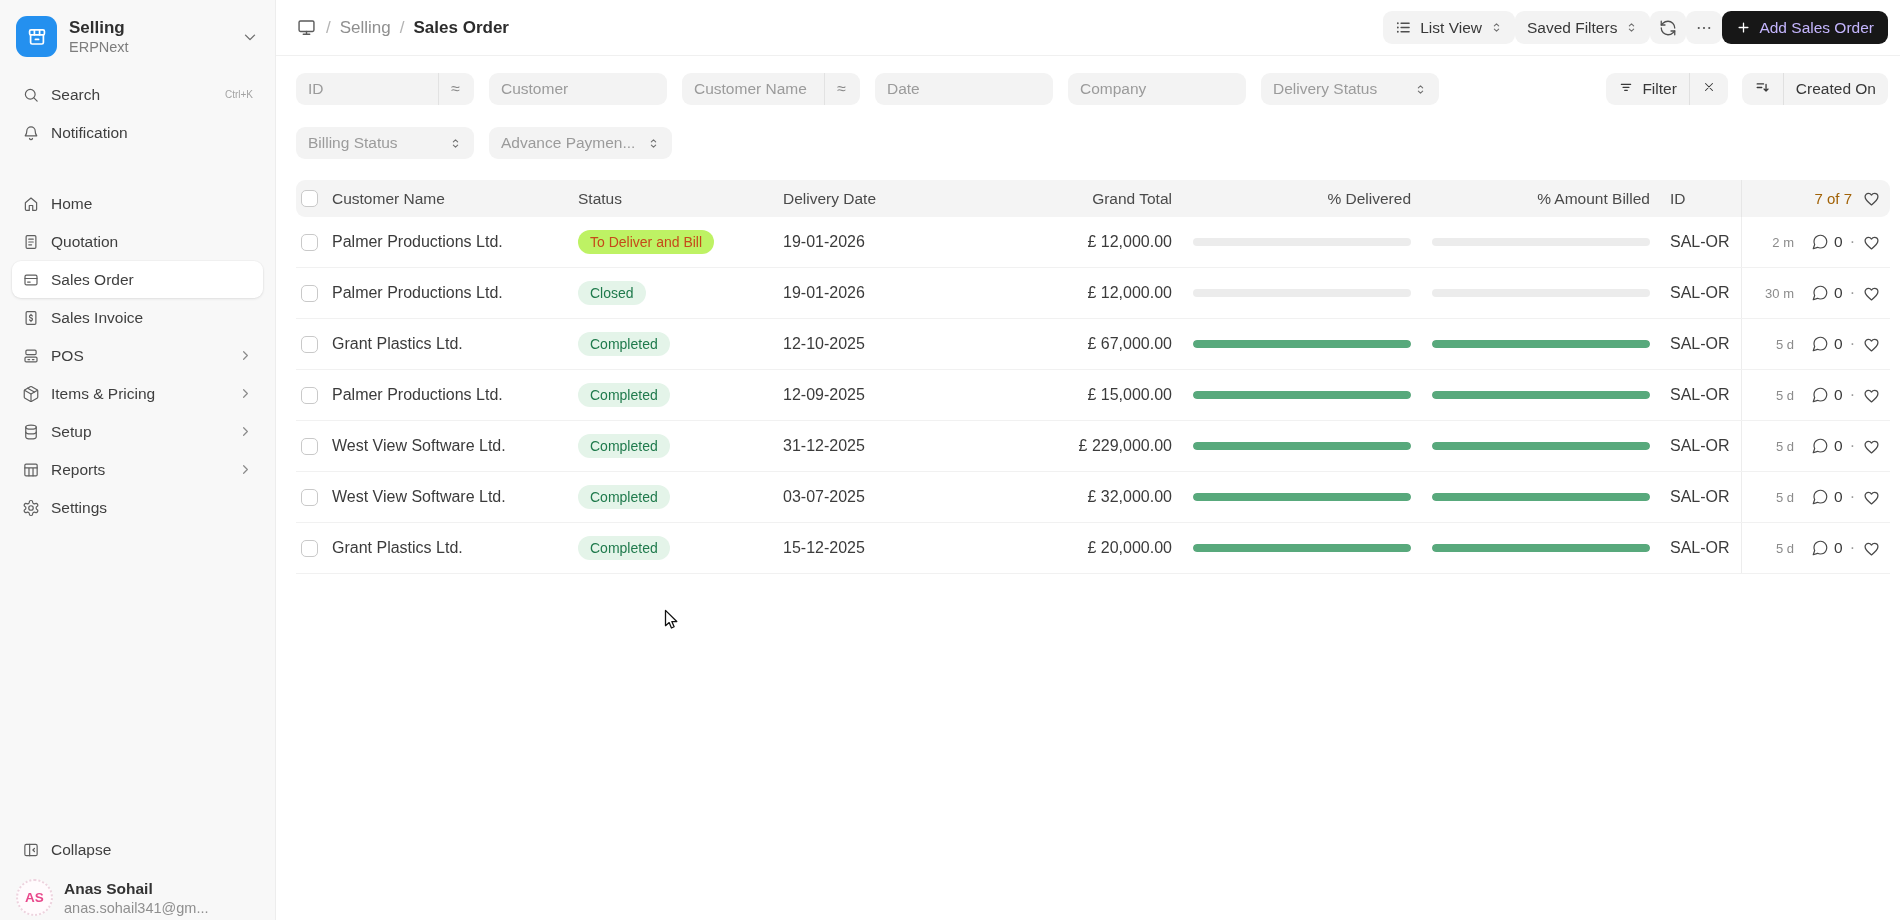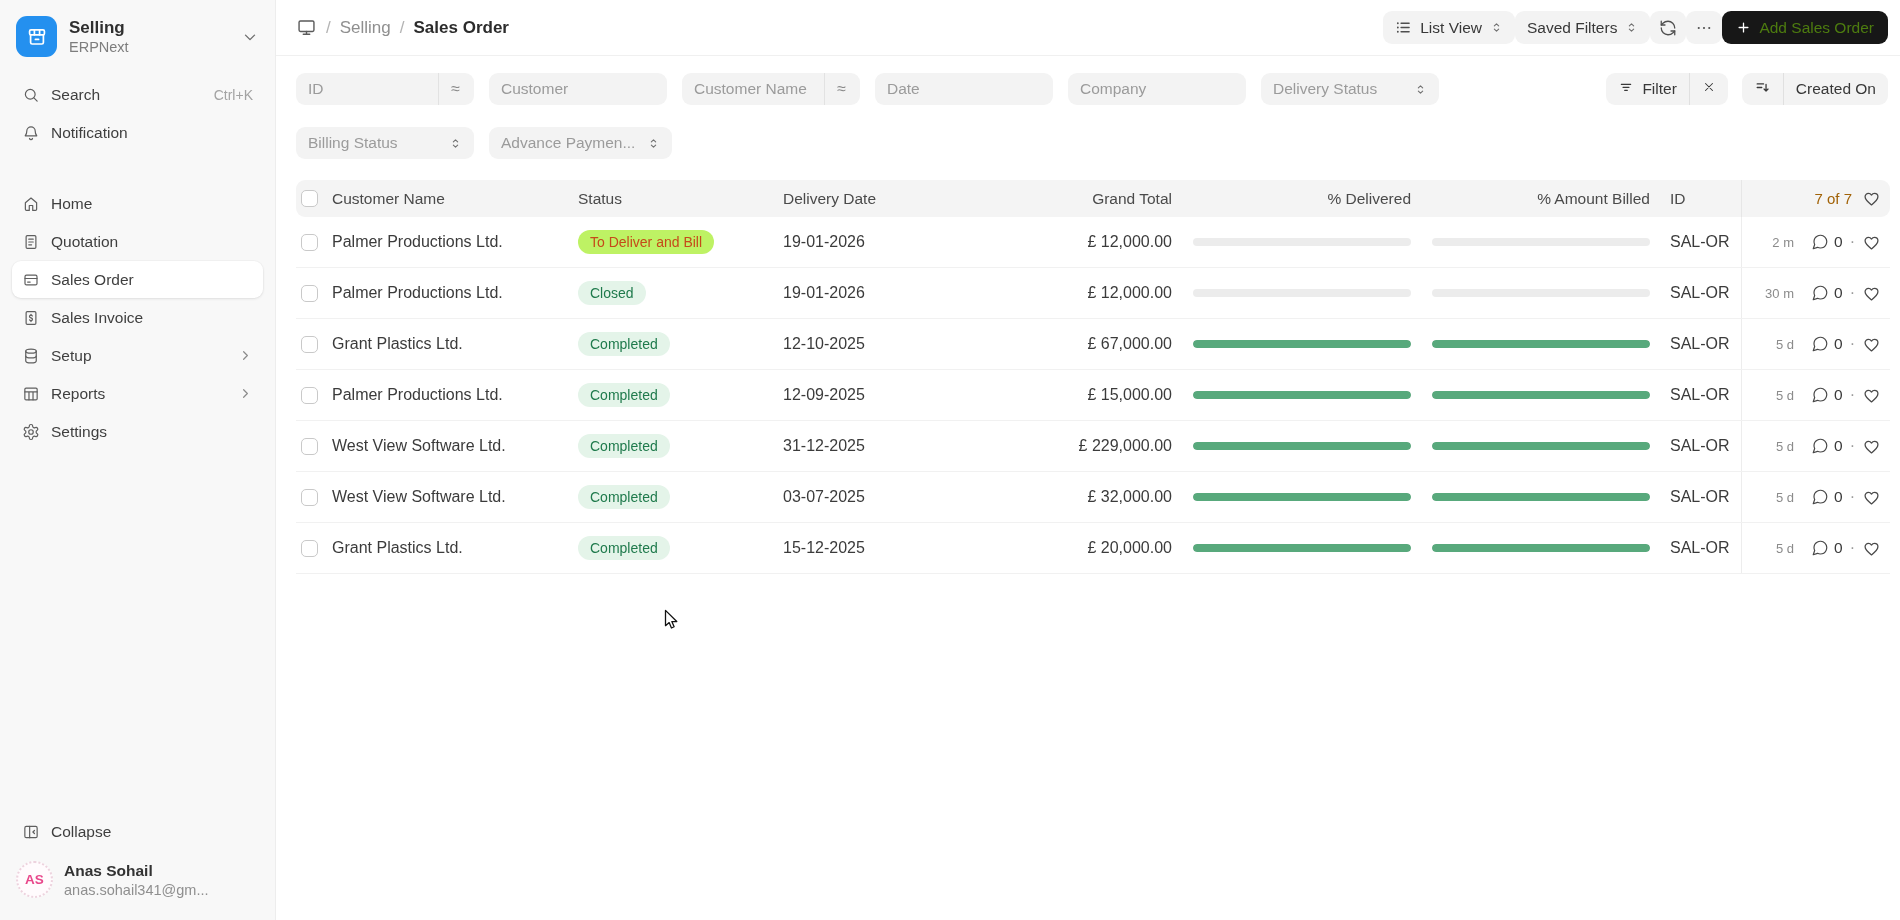--- a/index.html
+++ b/index.html
@@ -24,24 +24,24 @@
   .ws-title { font-size:17px; font-weight:700; color:#2f2f2f; }
   .ws-sub { font-size:14.5px; color:#7d7d7d; }
   .ws-chevron { margin-left:auto; color:#6d6d6d; display:flex; }
   .side-section { padding:8px 0 0 0; }
   .side-item {
     display:flex; align-items:center; gap:11px; height:37px; margin:1px 12px;
     padding:0 10px; border-radius:9px; cursor:pointer; color:#3f3f3f; font-size:15.5px;
   }
   .side-item .s-icon { display:flex; color:#5f5f5f; flex:none; }
   .side-item.active { background:#fff; box-shadow:0 1px 3px rgba(0,0,0,.09), 0 0 0 1px rgba(0,0,0,.02); }
-  .side-item .shortcut { margin-left:auto; font-size:14px; color:#a3a3a3; }
+  .side-item .shortcut { margin-left:auto; font-size:10px; color:#a3a3a3; }
   .side-item .expander { margin-left:auto; display:flex; color:#8b8b8b; }
   .nav-gap { height:24px; }
-  .side-bottom { margin-top:auto; padding-bottom:18px; }
+  .side-bottom { margin-top:auto; }
   .user-row { display:flex; align-items:center; gap:11px; padding:10px 16px 4px 16px; cursor:pointer; }
   .avatar {
     width:37px; height:37px; border-radius:50%; background:#fffbfd;
     border:2px dotted #edd3de; color:#e8478b; font-size:13.5px; font-weight:600;
     display:flex; align-items:center; justify-content:center; flex:none;
   }
   .user-name { font-size:15.5px; font-weight:600; color:#333; line-height:1.3; }
   .user-email { font-size:14.5px; color:#8f8f8f; }
 
   
@@ -57,21 +57,21 @@
   .crumb-page { color:#2c2c2c; font-weight:700; cursor:pointer; }
   .topbar-actions { display:flex; align-items:center; }
   .btn {
     display:flex; align-items:center; gap:8px; height:33px; padding:0 12px;
     background:#f3f3f3; border:none; border-radius:9px; font-size:15.5px; color:#383838;
     font-family:inherit; cursor:pointer; white-space:nowrap;
   }
   .btn .b-icon { display:flex; color:#4f4f4f; }
   .btn .updown { display:flex; color:#6f6f6f; }
   .btn-square { padding:0 9px; }
-  .btn-dark { background:#171717; color:#4d7c0f; font-weight:500; padding:12px 14px; }
+  .btn-dark { background:#171717; color:#c4b5fd; font-weight:500; padding:12px 14px; }
   .btn-dark .b-icon { color:#fff; }
 
   
   .filterzone { padding:17px 12px 0 20px; }
   .filter-row { display:flex; align-items:flex-start; justify-content:space-between; }
   .pills { display:flex; gap:15px; }
   .fpill {
     display:flex; align-items:center; height:32px; background:#f3f3f3;
     border-radius:9px; padding:0 12px; font-size:15.5px; color:#9b9b9b; cursor:text;
     min-width:178px;
@@ -204,20 +204,51 @@
         </div>
         <div class="side-item">
           <span class="s-icon">
             <svg width="18" height="18" viewBox="0 0 24 24" fill="none" stroke="currentColor" stroke-width="1.6" stroke-linecap="round" stroke-linejoin="round">
               <rect x="5.5" y="3.5" width="13" height="17" rx="1.6"></rect>
               <path d="M12 7.2v1M12 15.8v1"></path>
               <path d="M13.8 9.3c-.4-.7-1-1.1-1.8-1.1-1.1 0-2 .7-2 1.8s.9 1.5 2 1.9c1.1.4 2 .8 2 1.9s-.9 1.8-2 1.8c-.8 0-1.4-.4-1.8-1.1"></path>
             </svg>
           </span>
           <span>Sales Invoice</span>
+        </div>
+        <div class="side-item">
+          <span class="s-icon">
+            <svg width="18" height="18" viewBox="0 0 24 24" fill="none" stroke="currentColor" stroke-width="1.6" stroke-linecap="round" stroke-linejoin="round">
+              <rect x="5.2" y="4.2" width="13.6" height="6" rx="1.5"></rect>
+              <rect x="4" y="13.6" width="16" height="6.2" rx="1.5"></rect>
+              <path d="M8 16.7h2.2M13.8 16.7H16"></path>
+            </svg>
+          </span>
+          <span>POS</span>
+          <span class="expander">
+            <svg width="15" height="15" viewBox="0 0 24 24" fill="none" stroke="currentColor" stroke-width="1.9" stroke-linecap="round" stroke-linejoin="round">
+              <path d="M9 6l6 6-6 6"></path>
+            </svg>
+          </span>
+        </div>
+        <div class="side-item">
+          <span class="s-icon">
+            <svg width="18" height="18" viewBox="0 0 24 24" fill="none" stroke="currentColor" stroke-width="1.6" stroke-linecap="round" stroke-linejoin="round">
+              <path d="M21 8a2 2 0 0 0-1-1.73l-7-4a2 2 0 0 0-2 0l-7 4A2 2 0 0 0 3 8v8a2 2 0 0 0 1 1.73l7 4a2 2 0 0 0 2 0l7-4A2 2 0 0 0 21 16Z"></path>
+              <path d="m3.3 7 8.7 5 8.7-5"></path>
+              <path d="M12 22V12"></path>
+              <path d="m7.5 4.3 9 5.1"></path>
+            </svg>
+          </span>
+          <span>Items &amp; Pricing</span>
+          <span class="expander">
+            <svg width="15" height="15" viewBox="0 0 24 24" fill="none" stroke="currentColor" stroke-width="1.9" stroke-linecap="round" stroke-linejoin="round">
+              <path d="M9 6l6 6-6 6"></path>
+            </svg>
+          </span>
         </div>
         <div class="side-item">
           <span class="s-icon">
             <svg width="18" height="18" viewBox="0 0 24 24" fill="none" stroke="currentColor" stroke-width="1.6" stroke-linecap="round" stroke-linejoin="round">
               <ellipse cx="12" cy="5.5" rx="7" ry="2.6"></ellipse>
               <path d="M5 5.5v13c0 1.5 3.1 2.6 7 2.6s7-1.1 7-2.6v-13"></path>
               <path d="M5 12c0 1.5 3.1 2.6 7 2.6s7-1.1 7-2.6"></path>
             </svg>
           </span>
           <span>Setup</span>

